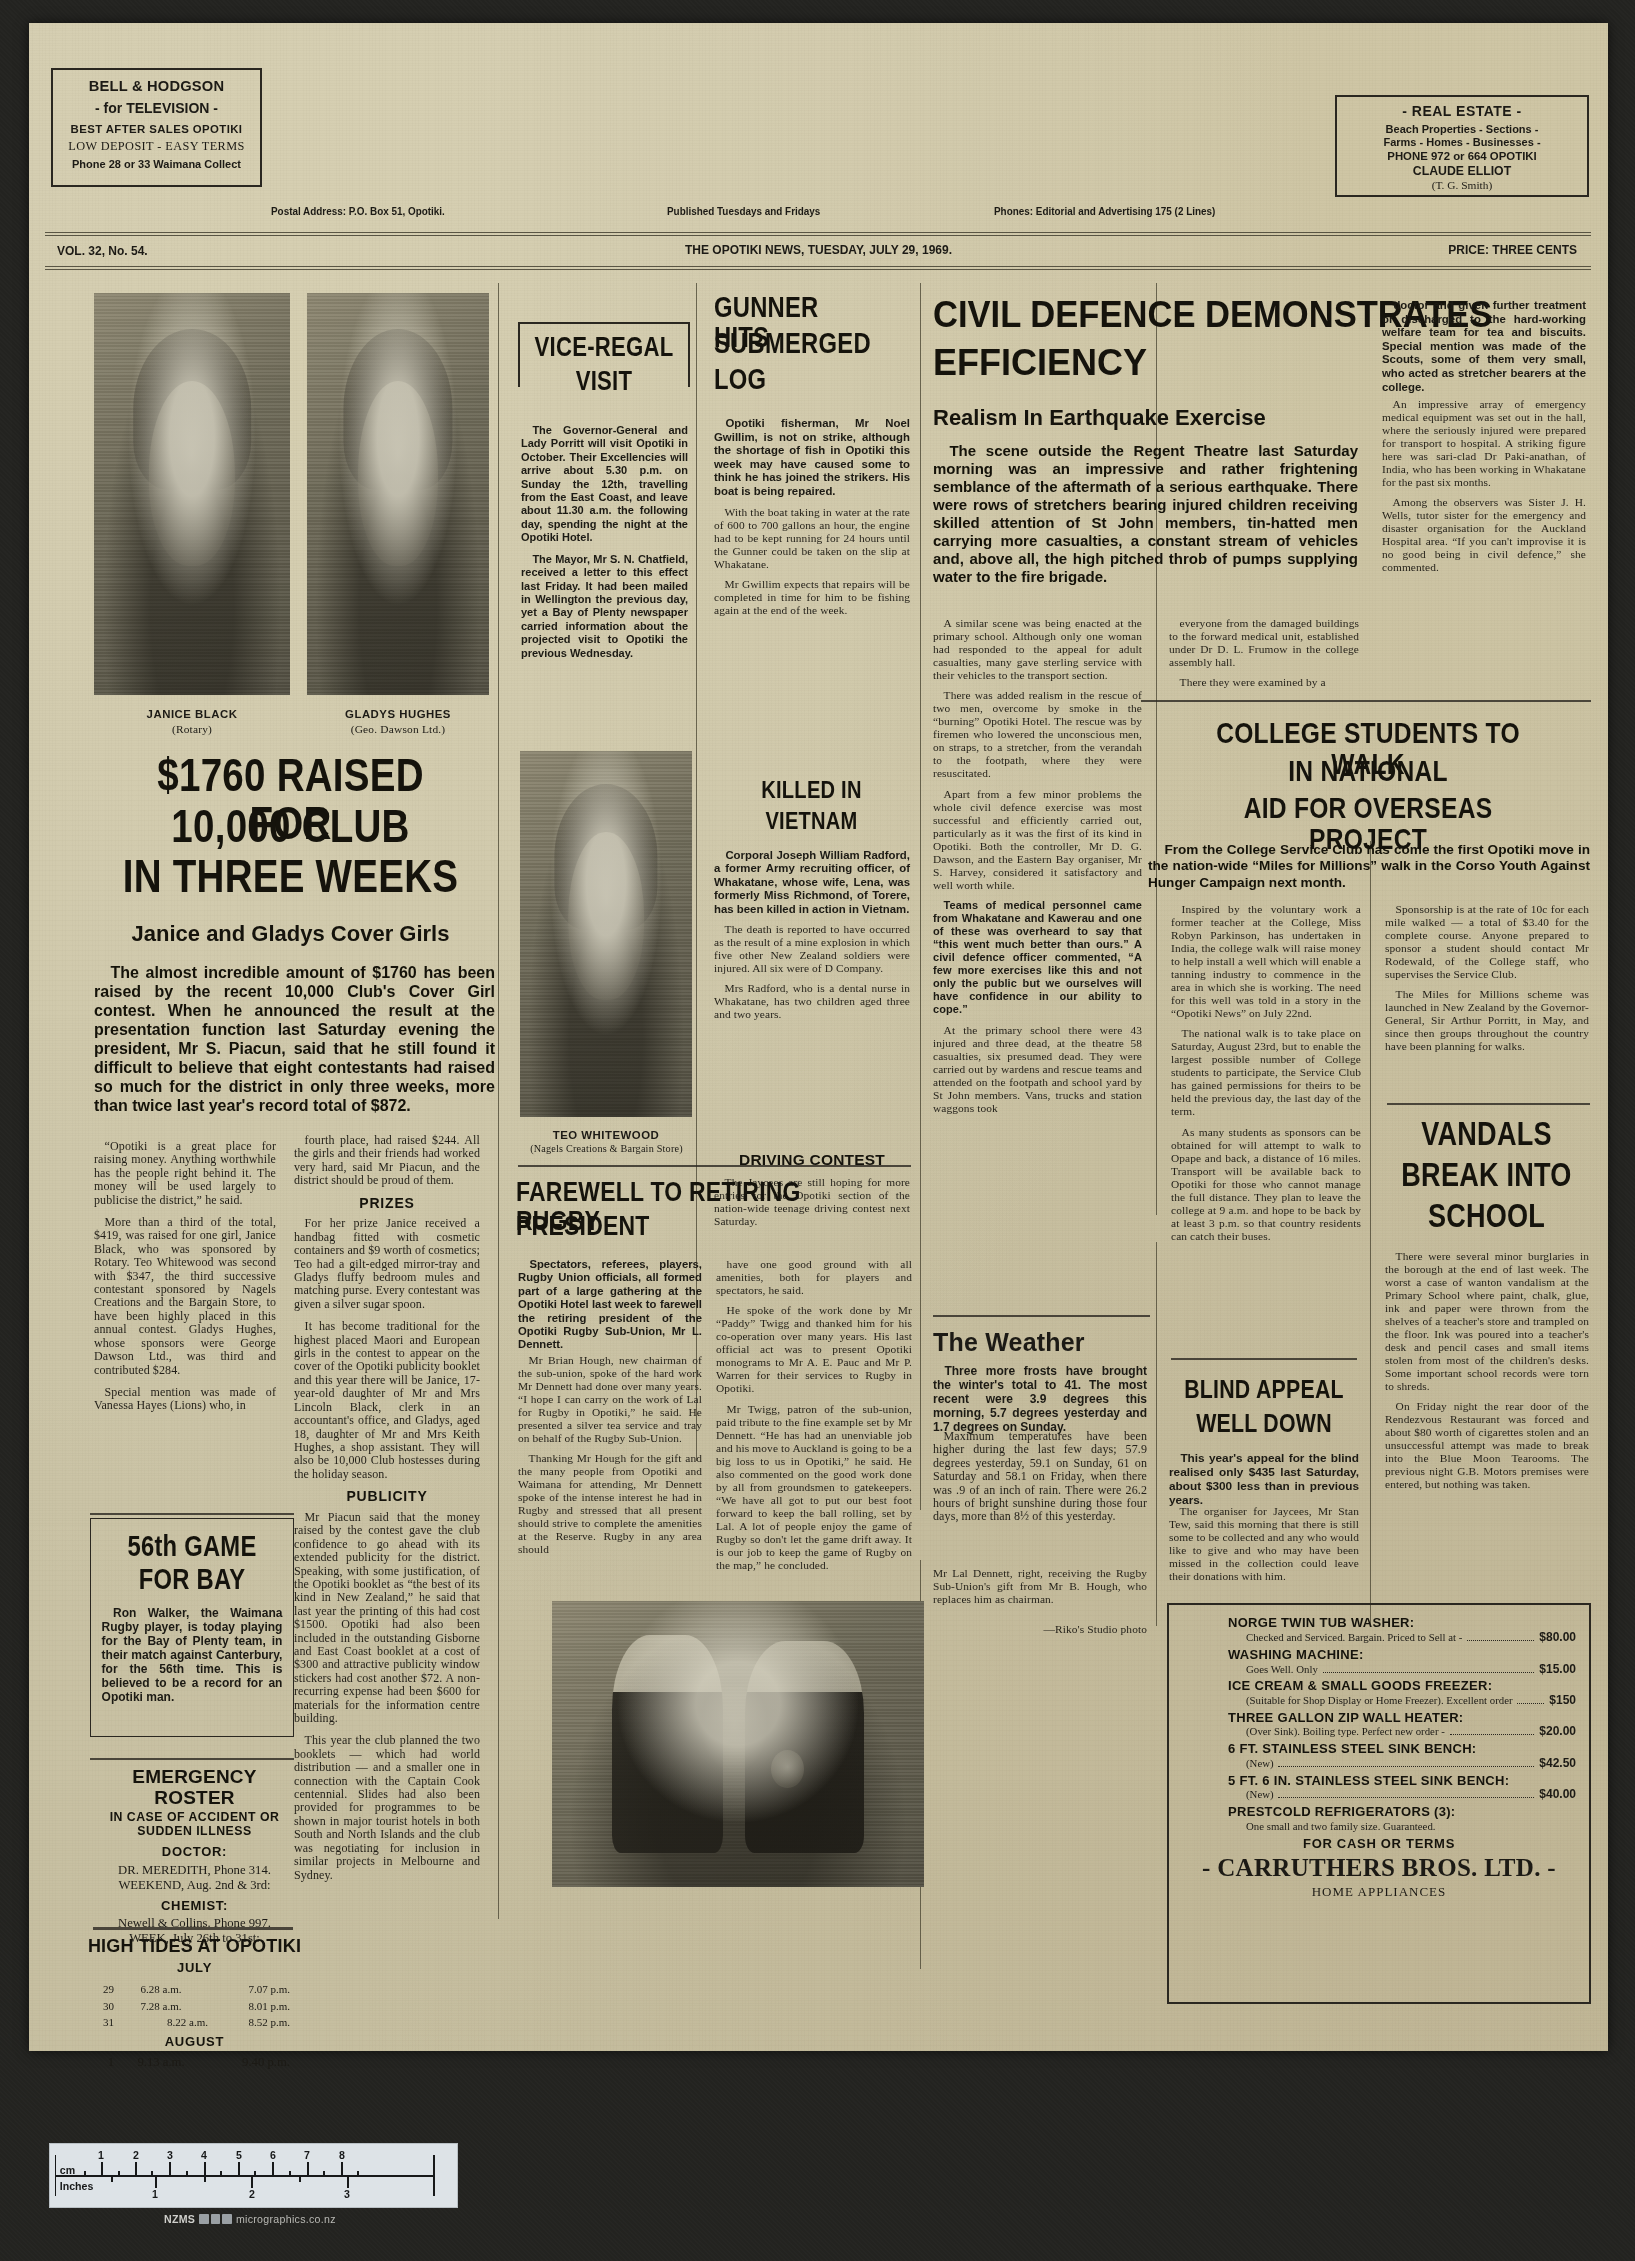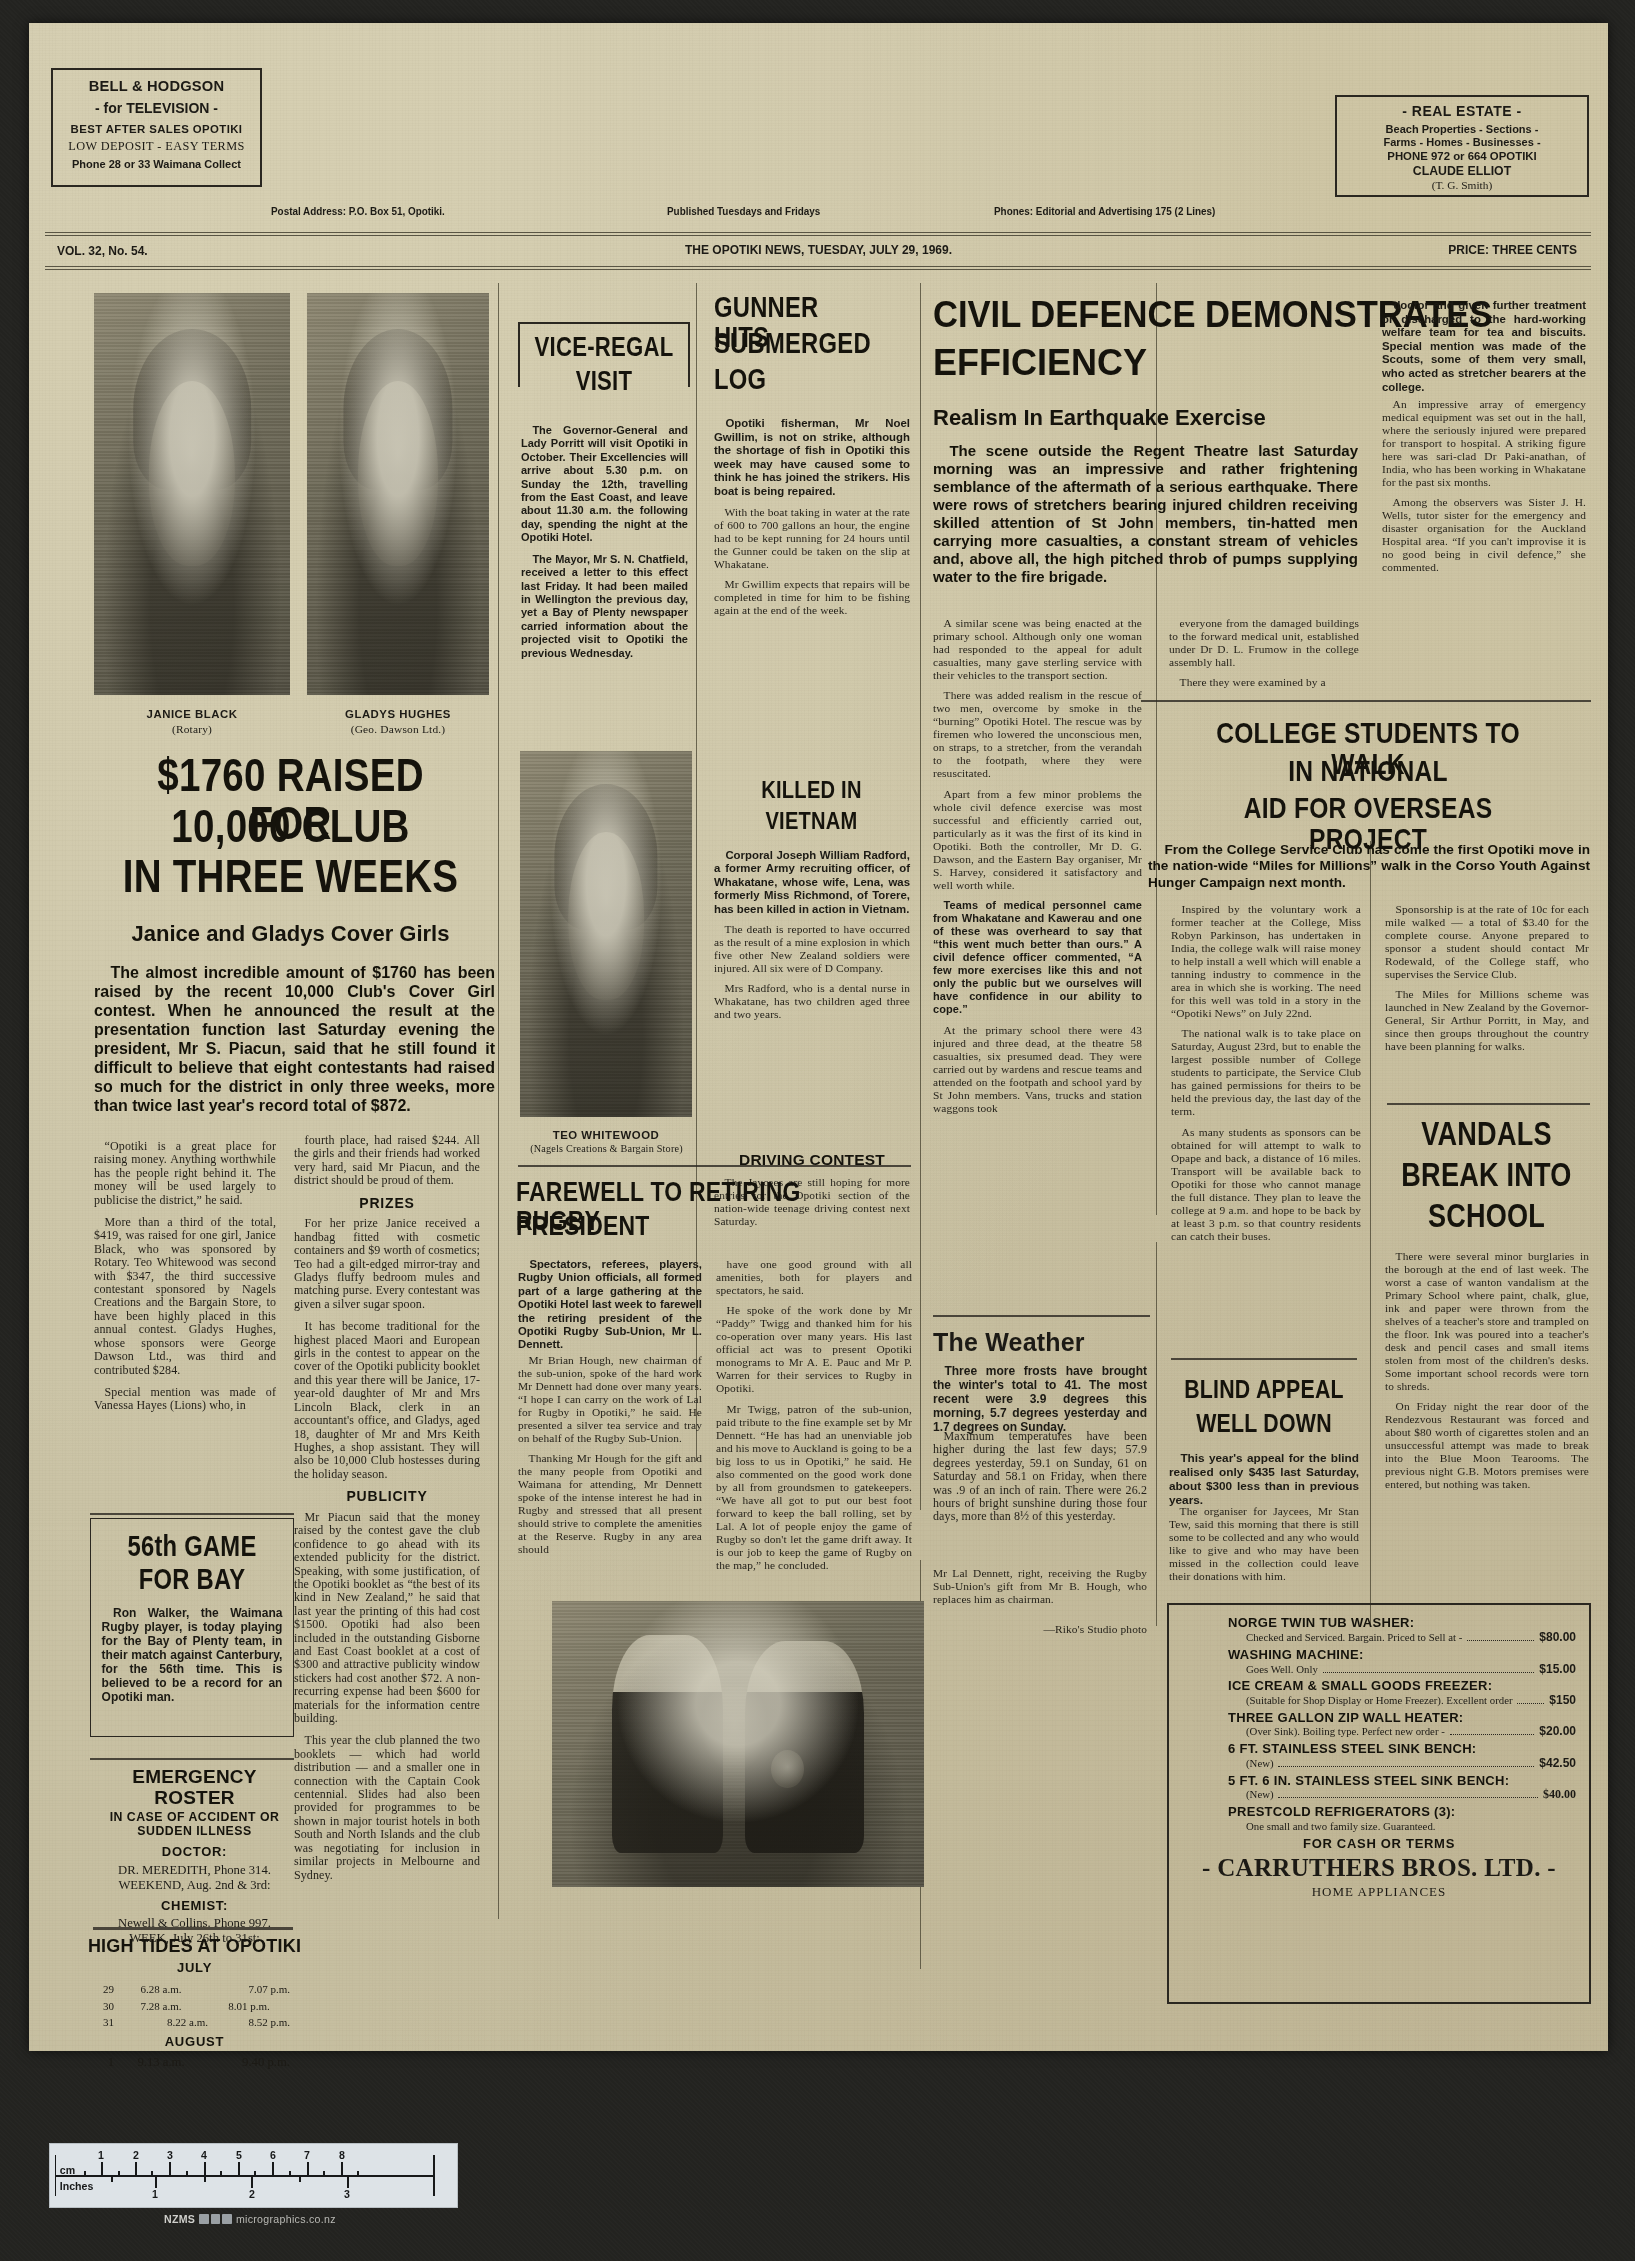--- a/index.html
+++ b/index.html
@@ -249,21 +249,21 @@
     <div class="sans-head" style="font-size:13px;margin-top:4.9px;letter-spacing:0.8px;">JULY</div>
     <div class="ser" style="margin-top:6px;font-size:11px;line-height:16.4px;">
       <div style="display:flex;">
           <span style="width:28px;text-align:right;">29</span>
           <span style="width:94px;text-align:center;">6.28 a.m.</span>
           <span style="width:82px;text-align:right;">7.07 p.m.</span>
         </div>
       <div style="display:flex;">
           <span style="width:28px;text-align:right;">30</span>
           <span style="width:94px;text-align:center;">7.28 a.m.</span>
-          <span style="width:82px;text-align:center;">8.01 p.m.</span>
+          <span style="width:82px;text-align:right;">8.01 p.m.</span>
         </div>
       <div style="display:flex;">
           <span style="width:28px;text-align:right;">31</span>
           <span style="width:94px;text-align:right;">8.22 a.m.</span>
           <span style="width:82px;text-align:right;">8.52 p.m.</span>
         </div>
     </div>
     <div class="sans-head" style="font-size:13px;margin-top:4.9px;letter-spacing:0.8px;">AUGUST</div>
     <div class="ser" style="margin-top:4.1px;font-size:12.7px;line-height:16.4px;">
       <div style="display:flex;">
@@ -458,21 +458,21 @@
             <span>(New)</span>
             <span class="dots"></span>
             <span style="font-weight:700;font-family:'Liberation Sans',sans-serif;font-size:12px;">$42.50</span>
           </div>
       </div>
       <div>
         <div class="sans-head" style="text-align:left;font-size:13px;letter-spacing:0.3px;">5 FT. 6 IN. STAINLESS STEEL SINK BENCH:</div>
         <div class="adline tiny-ser" style="margin:0.8px 0 3.3px 18px;">
             <span>(New)</span>
             <span class="dots"></span>
-            <span style="font-weight:700;font-family:Liberation Serif, serif;font-size:12px;">$40.00</span>
+            <span style="font-weight:700;font-family:Liberation Sans, sans-serif;font-size:12px;">$40.00</span>
           </div>
       </div>
       <div>
         <div class="sans-head" style="text-align:left;font-size:13px;letter-spacing:0.3px;">PRESTCOLD REFRIGERATORS (3):</div>
         <div class="tiny-ser" style="margin:0.8px 0 3.3px 18px;">One small and two family size. Guaranteed.</div>
       </div>
     </div>
     <div class="sans-head" style="font-size:13px;margin-top:4.9px;letter-spacing:0.7px;">FOR CASH OR TERMS</div>
     <div class="ser" style="text-align:center;font-weight:700;font-size:25px;margin-top:3.3px;letter-spacing:0.3px;">- CARRUTHERS BROS. LTD. -</div>
     <div class="ser" style="text-align:center;font-size:13px;margin-top:1.6px;letter-spacing:1px;">HOME APPLIANCES</div>

